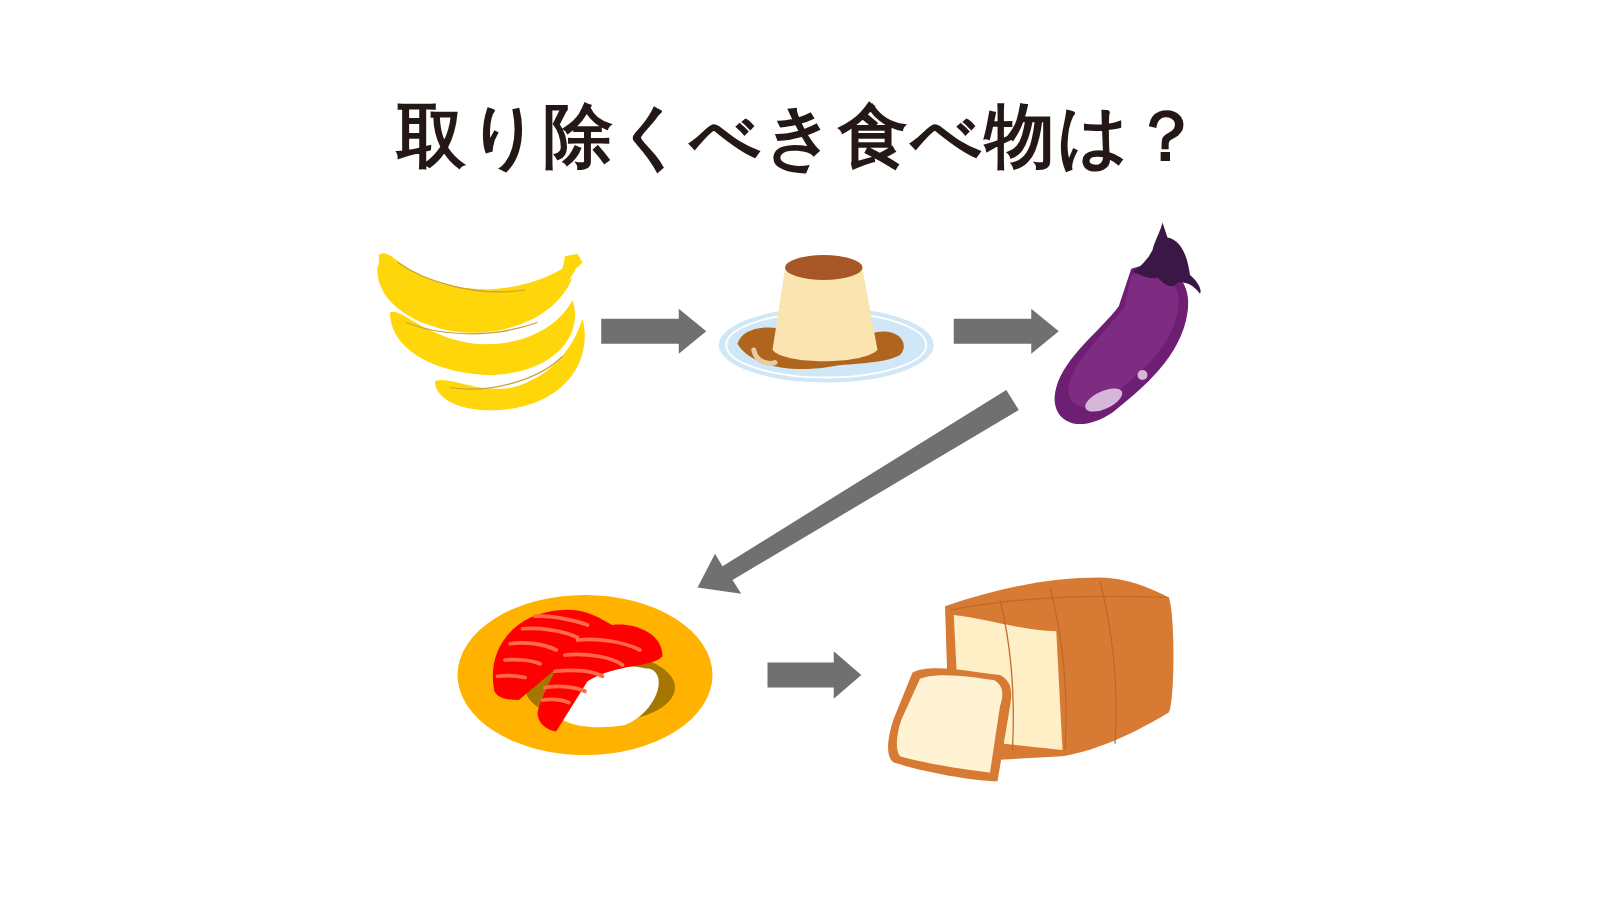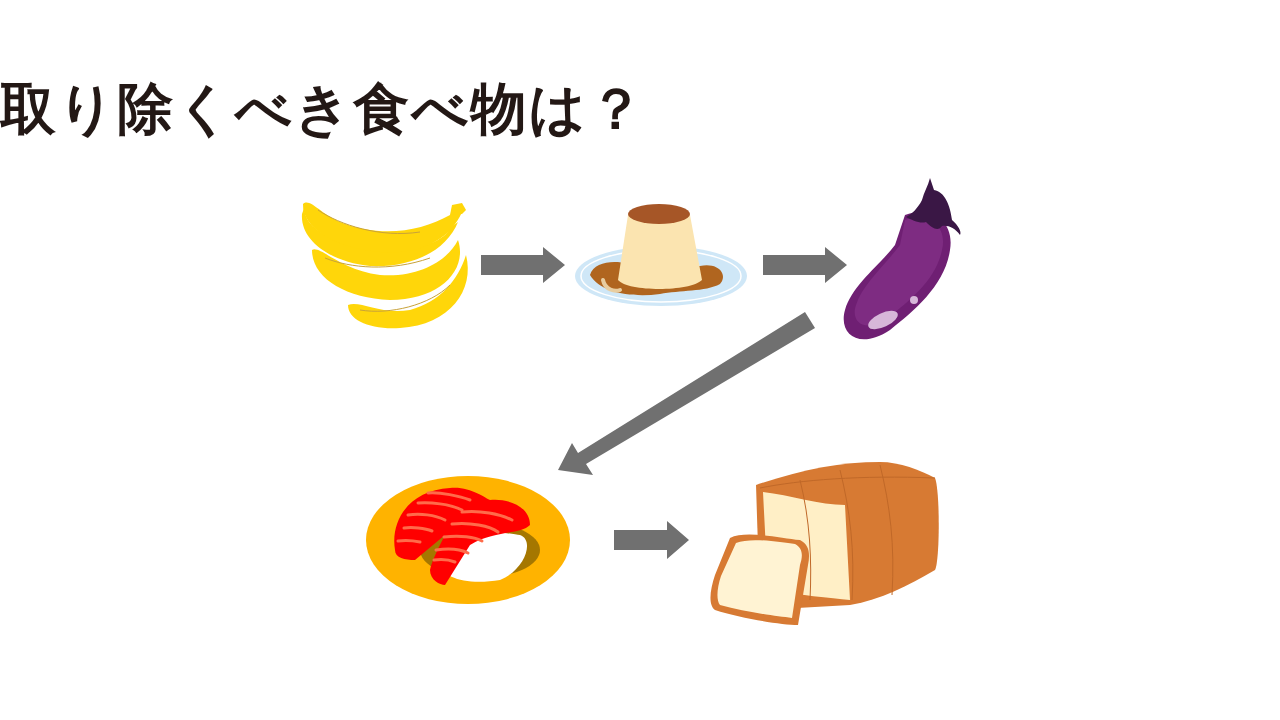--- a/index.html
+++ b/index.html
@@ -1,18 +1,18 @@
 <!DOCTYPE html>
 <html><head>
   <meta charset="utf-8">
   <style>
     html, body { margin: 0; padding: 0; background: #ffffff; }
     body { width: 1280px; height: 720px; position: relative; overflow: hidden; font-family: "DejaVu Serif", "Liberation Serif", serif; }
     .title {
-      position: absolute; left: 0; top: 72px; width: 1280px; 
+      position: absolute; left: 0; top: 72px; width: 1280px; text-align: center;
       font-family: "DejaVu Serif", "Liberation Serif", serif;
       font-weight: bold; font-size: 56px; color: #231815; letter-spacing: 2px;
     }
     .canvas { position: absolute; left: 0; top: 0; width: 1280px; height: 720px; }
   </style>
 </head>
 <body>
 
 <div class="title">取り除くべき食べ物は？</div>
 

